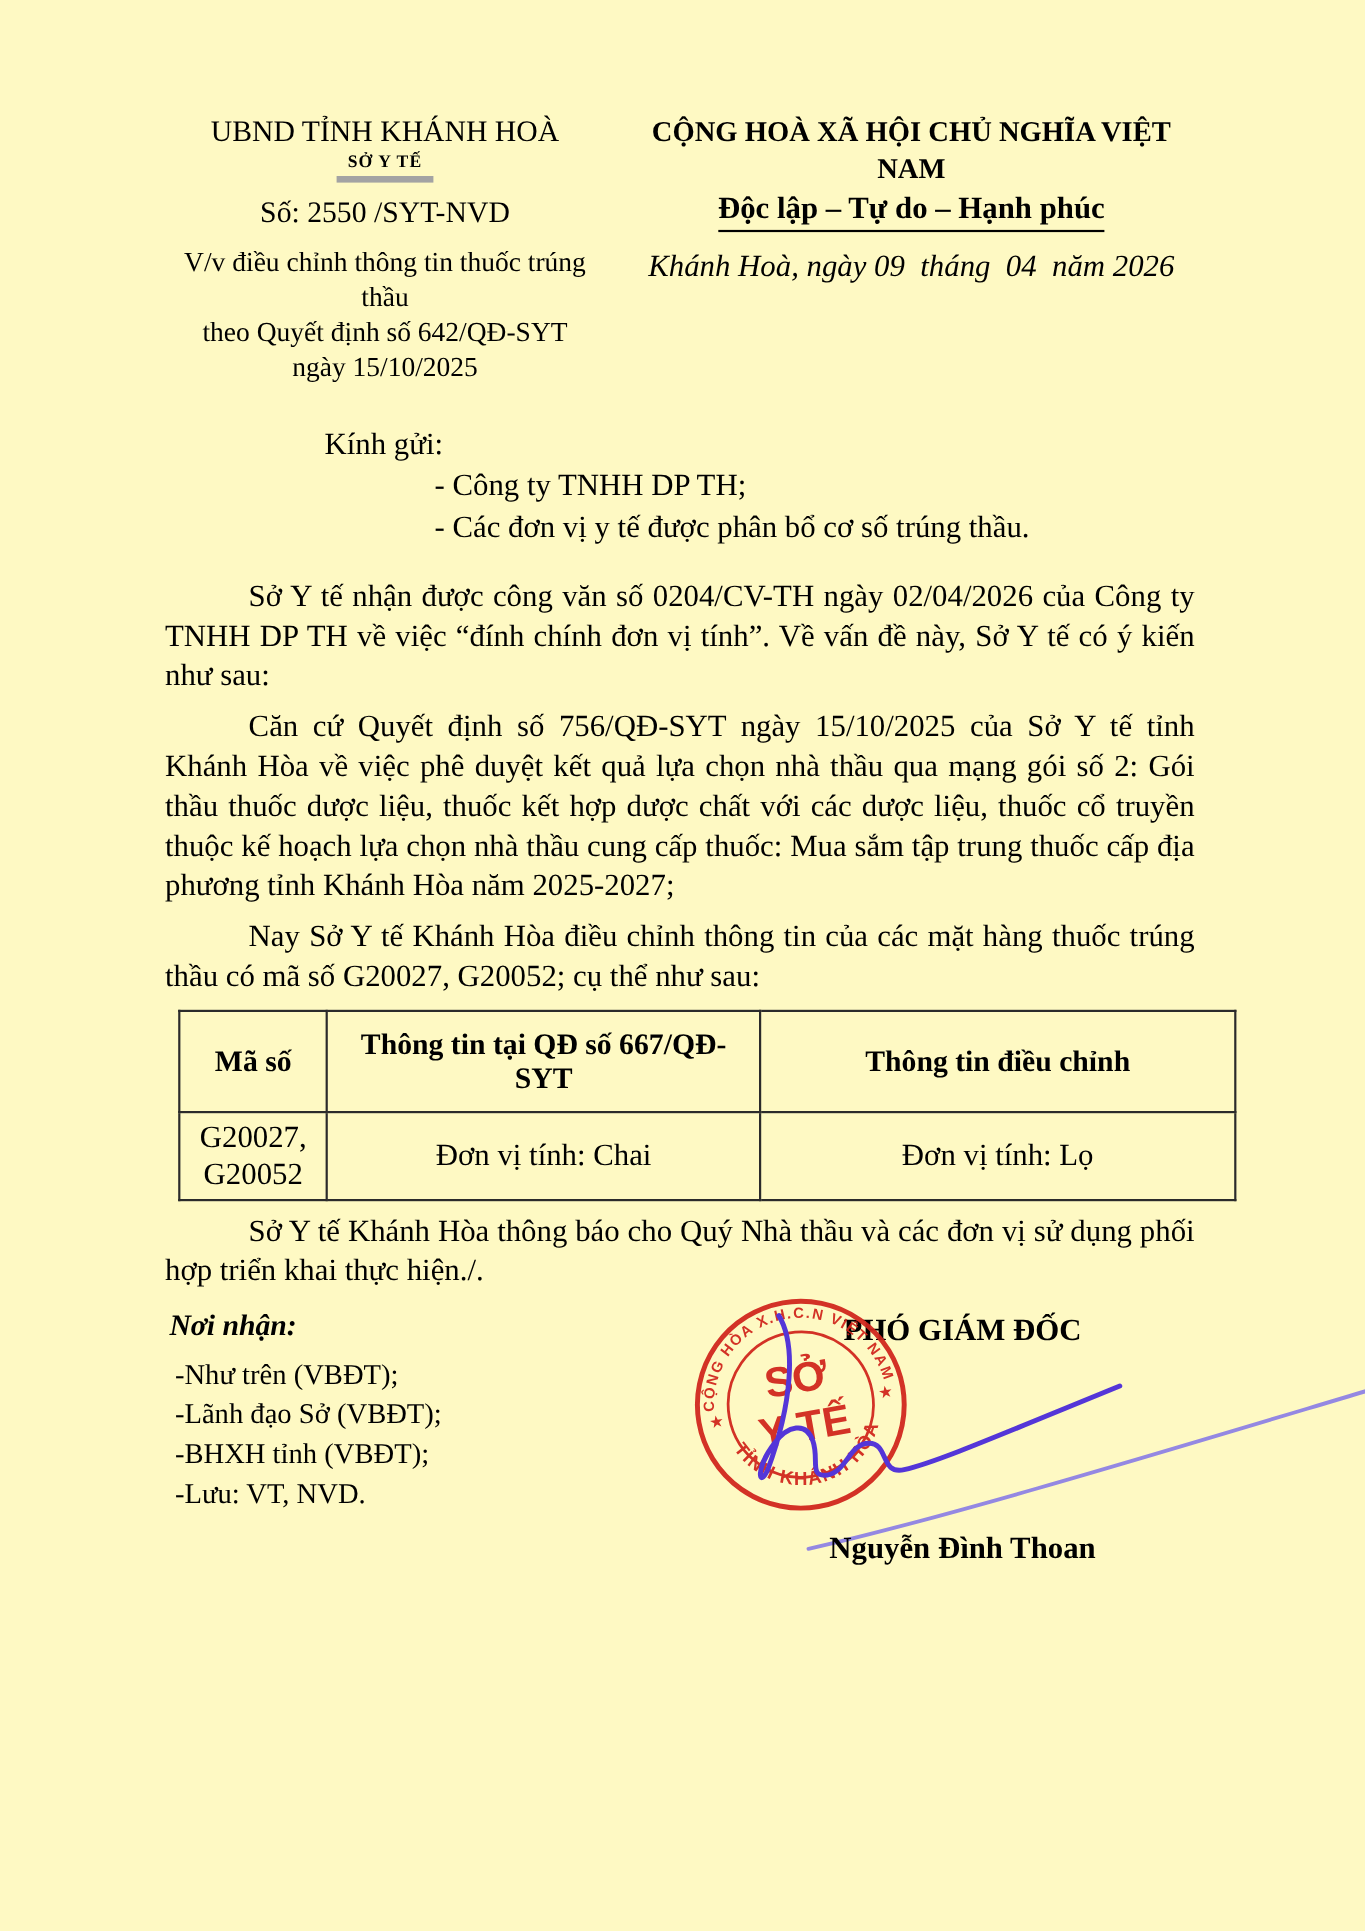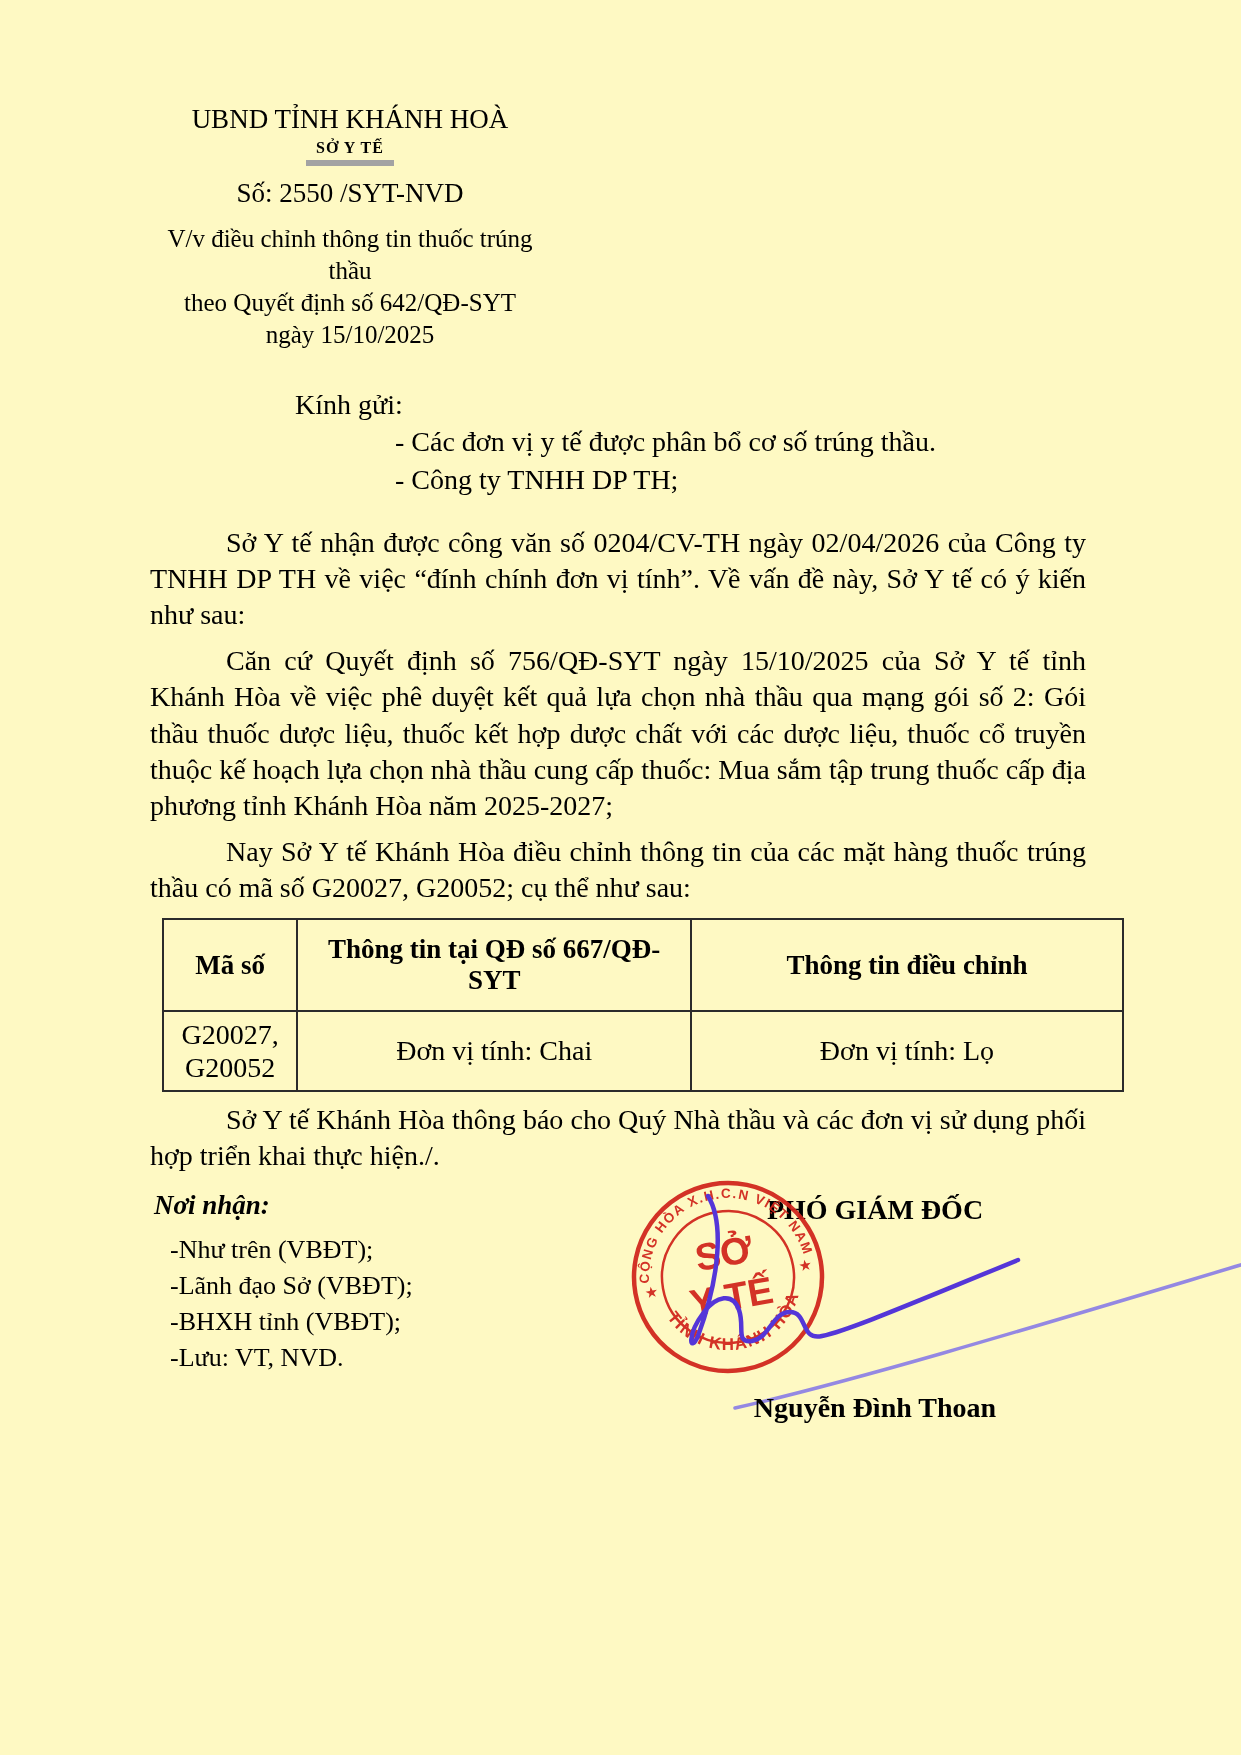--- a/index.html
+++ b/index.html
@@ -36,21 +36,21 @@
   table.adjust{border-collapse:collapse;margin:12px 0 0 12px;width:962px;table-layout:fixed;}
   table.adjust th,table.adjust td{border:2px solid #2b2b2b;text-align:center;vertical-align:middle;}
   table.adjust th{font-size:27px;font-weight:bold;padding:14px 4px;height:34px;}
   table.adjust td{font-size:28px;padding:4px 6px;height:70px;line-height:1.2;}
   .col-code{width:14%;}
   .col-old{width:41%;}
   .col-new{width:45%;}
   
   .footer{position:relative;height:560px;margin-top:10px;}
   .noi-nhan-label{position:absolute;left:4px;top:6px;font-size:27px;font-weight:bold;font-style:italic;}
-  .noi-nhan-list{position:absolute;left:20px;top:48px;font-size:26px;line-height:1.38;}
+  .noi-nhan-list{position:absolute;left:9px;top:48px;font-size:26px;line-height:1.38;}
   .sig-block{position:absolute;left:495px;top:8px;width:460px;text-align:center;}
   .sig-pos{font-size:28px;font-weight:bold;line-height:1.3;}
   .signer-name{position:absolute;left:495px;top:208px;width:460px;text-align:center;
     font-size:28px;font-weight:bold;}
   .seal-wrap{position:absolute;left:465px;top:-20px;width:226px;height:226px;
     transform:rotate(-10deg);opacity:.93;pointer-events:none;}
   .sign-wrap{position:absolute;left:450px;top:0;width:660px;height:260px;pointer-events:none;}
   .seal-sans{font-family:"Liberation Sans","DejaVu Sans",sans-serif;}
 </style>
 </head>
@@ -62,26 +62,31 @@
     <div class="header-left">
       <div class="org-parent">UBND TỈNH KHÁNH HOÀ</div>
       <div><span class="org-name">SỞ Y TẾ</span></div>
       <div class="doc-number">Số: 2550 /SYT-NVD</div>
       <div class="subject">
         <div>V/v điều chỉnh thông tin thuốc trúng thầu</div>
         <div>theo Quyết định số 642/QĐ-SYT</div>
         <div>ngày 15/10/2025</div>
       </div>
     </div>
+    <div class="header-right">
+      <div class="motto-1">CỘNG HOÀ XÃ HỘI CHỦ NGHĨA VIỆT NAM</div>
+      <div><span class="motto-2">Độc lập – Tự do – Hạnh phúc</span></div>
+      <div class="date-line">Khánh Hoà, ngày 09  tháng  04  năm 2026</div>
+    </div>
   </div>
 
   <div class="salutation">Kính gửi:</div>
   <div class="recipients">
+    <div>- Công ty TNHH DP TH;</div>
     <div>- Các đơn vị y tế được phân bổ cơ số trúng thầu.</div>
-    <div>- Công ty TNHH DP TH;</div>
   </div>
 
   <p class="para first">Sở Y tế nhận được công văn số 0204/CV-TH ngày 02/04/2026 của Công ty TNHH DP TH về việc “đính chính đơn vị tính”. Về vấn đề này, Sở Y tế có ý kiến như sau:</p>
   <p class="para">Căn cứ Quyết định số 756/QĐ-SYT ngày 15/10/2025 của Sở Y tế tỉnh Khánh Hòa về việc phê duyệt kết quả lựa chọn nhà thầu qua mạng gói số 2: Gói thầu thuốc dược liệu, thuốc kết hợp dược chất với các dược liệu, thuốc cổ truyền thuộc kế hoạch lựa chọn nhà thầu cung cấp thuốc: Mua sắm tập trung thuốc cấp địa phương tỉnh Khánh Hòa năm 2025-2027;</p>
   <p class="para">Nay Sở Y tế Khánh Hòa điều chỉnh thông tin của các mặt hàng thuốc trúng thầu có mã số G20027, G20052; cụ thể như sau:</p>
 
   <table class="adjust">
     <colgroup>
         <col class="col-code">
         <col class="col-old">

